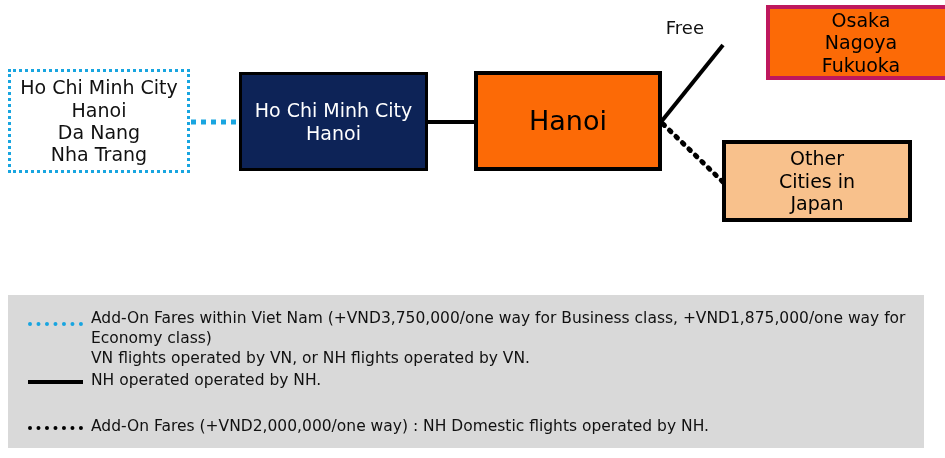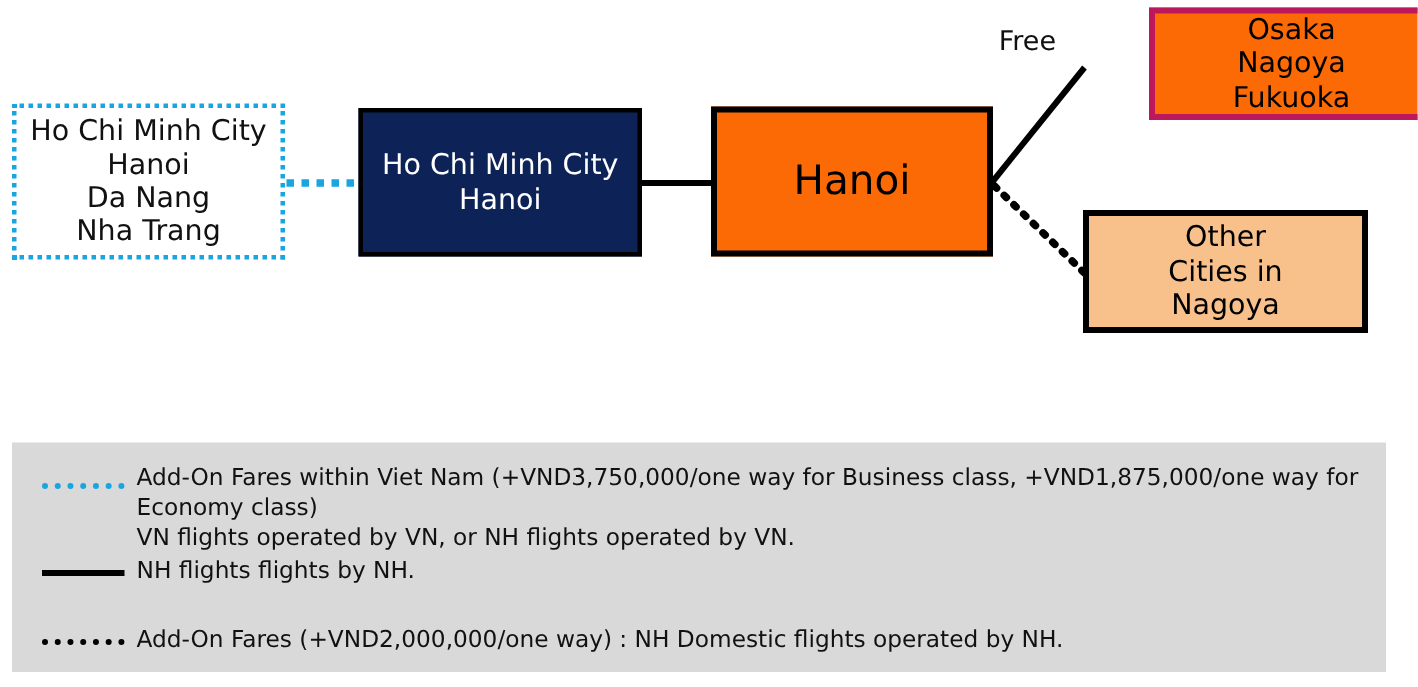--- a/index.html
+++ b/index.html
@@ -189,37 +189,37 @@
 
   <div class="node" id="node-free-cities">
     <span style="white-space: pre-line;">Osaka
 Nagoya
 Fukuoka</span>
   </div>
 
   <div class="node" id="node-other-cities">
     <span style="white-space: pre-line;">Other
 Cities in
-Nagoya</span>
+Japan</span>
   </div>
 
   <div class="edge-label" id="label-free">Free</div>
 
 
   <div id="legend-panel">
 
     <div class="legend-row" id="legend-row-vn">
       <div class="legend-marker marker-cyan-dotted"></div>
       <div class="legend-text">Add-On Fares within Viet Nam (+VND3,750,000/one way for Business class,  +VND1,875,000/one way for Economy class)
 VN flights operated by VN, or NH flights operated by VN.</div>
     </div>
 
     <div class="legend-row" id="legend-row-nh">
       <div class="legend-marker marker-black-solid"></div>
-      <div class="legend-text">NH flights flights by NH.</div>
+      <div class="legend-text">NH operated operated by NH.</div>
     </div>
 
     <div class="legend-row" id="legend-row-domestic">
       <div class="legend-marker marker-black-dotted"></div>
       <div class="legend-text">Add-On Fares (+VND2,000,000/one way) : NH Domestic flights operated by NH.</div>
     </div>
 
   </div>
 
 </div>

